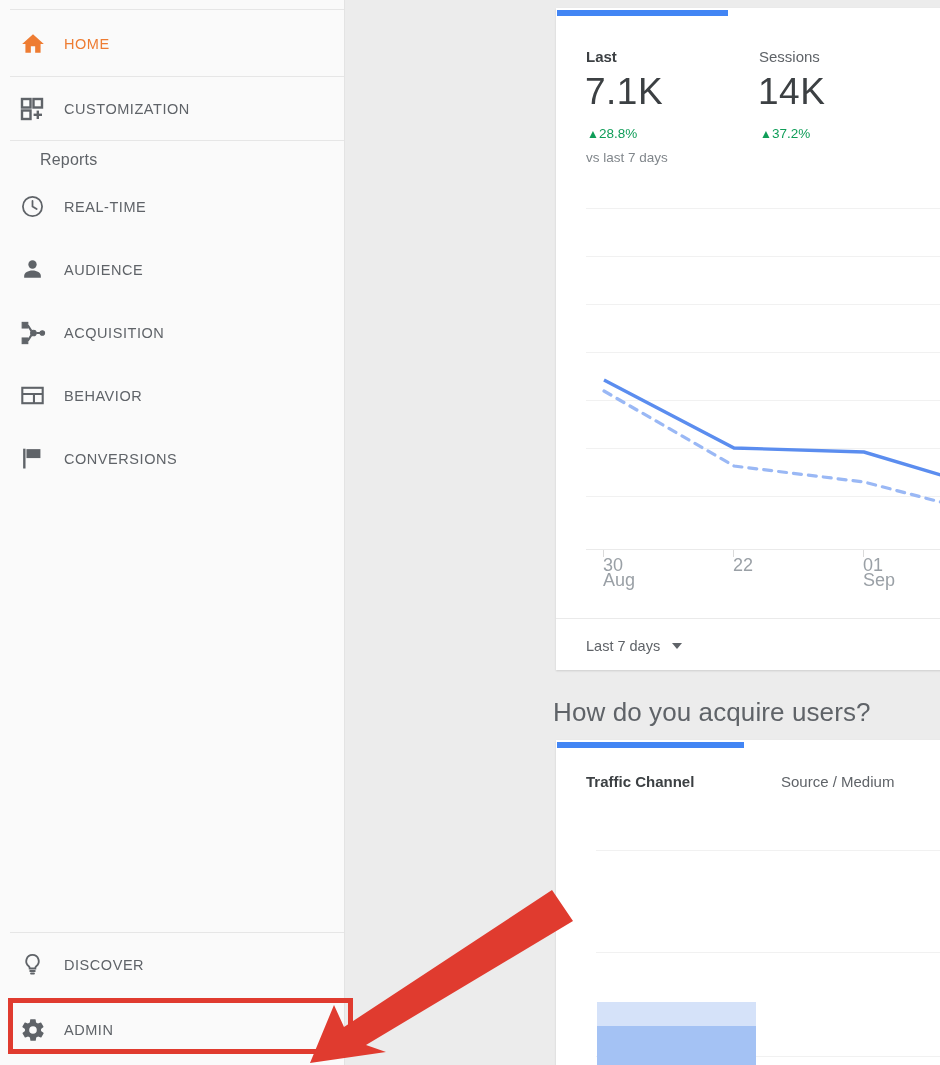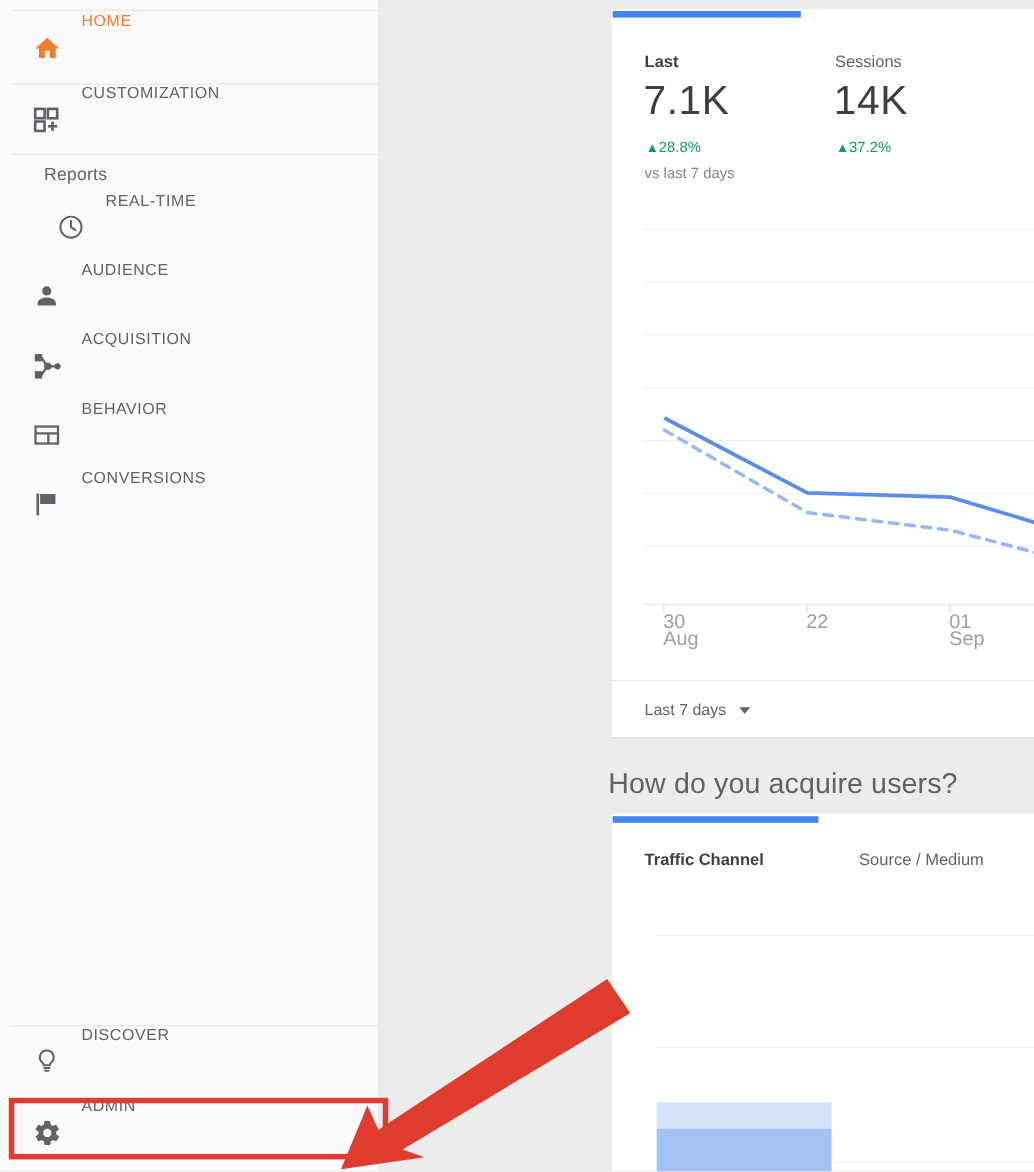--- a/index.html
+++ b/index.html
@@ -13,23 +13,23 @@
 
   
   #sidebar {
     position: absolute; left: 0; top: 0;
     width: 345px; height: 1065px;
     background: #fafafa;
     border-right: 1px solid #e3e3e3;
   }
   .nav-row {
     position: relative;
-    display: flex; 
+    display: flex; align-items: center;
     height: 63px;
-    padding-left: 30px;
+    padding-left: 20px;
     cursor: pointer;
   }
   .nav-ico {
     width: 44px; flex: 0 0 44px;
     display: flex; align-items: center; justify-content: flex-start;
     color: #5f6368;
   }
   .nav-ico svg { display: block; }
   .nav-label {
     font-size: 14.5px;
@@ -49,21 +49,21 @@
   #sep-bottom { top: 932px; }
 
   #lbl-reports {
     position: absolute; left: 40px; top: 151px;
     font-size: 16px; color: #5f6368; letter-spacing: .2px;
   }
 
   
   #row-home        { position:absolute; left:0; top:12px;  width:345px; }
   #row-custom      { position:absolute; left:0; top:77px;  width:345px; }
-  #row-realtime    { position:absolute; left:0; top:175px; width:345px;margin-left:22px; }
+  #row-realtime    { position:absolute; left:0; top:175px; width:345px; }
   #row-audience    { position:absolute; left:0; top:238px; width:345px; }
   #row-acquisition { position:absolute; left:0; top:301px; width:345px; }
   #row-behavior    { position:absolute; left:0; top:364px; width:345px; }
   #row-conversions { position:absolute; left:0; top:427px; width:345px; }
   #row-discover    { position:absolute; left:0; top:933px; width:345px; }
   #row-admin       { position:absolute; left:0; top:998px; width:345px; }
 
   
   #pane { position: absolute; left: 346px; top: 0; width: 594px; height: 1065px; background:#ececec; }
 

